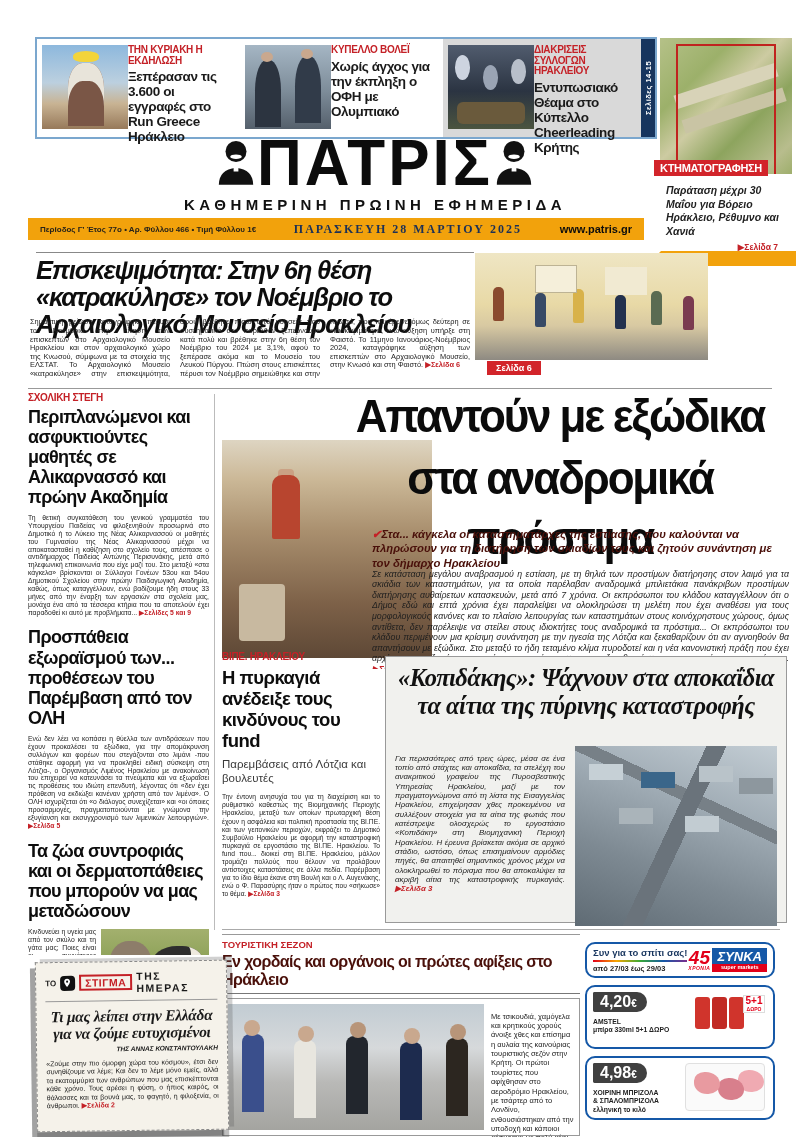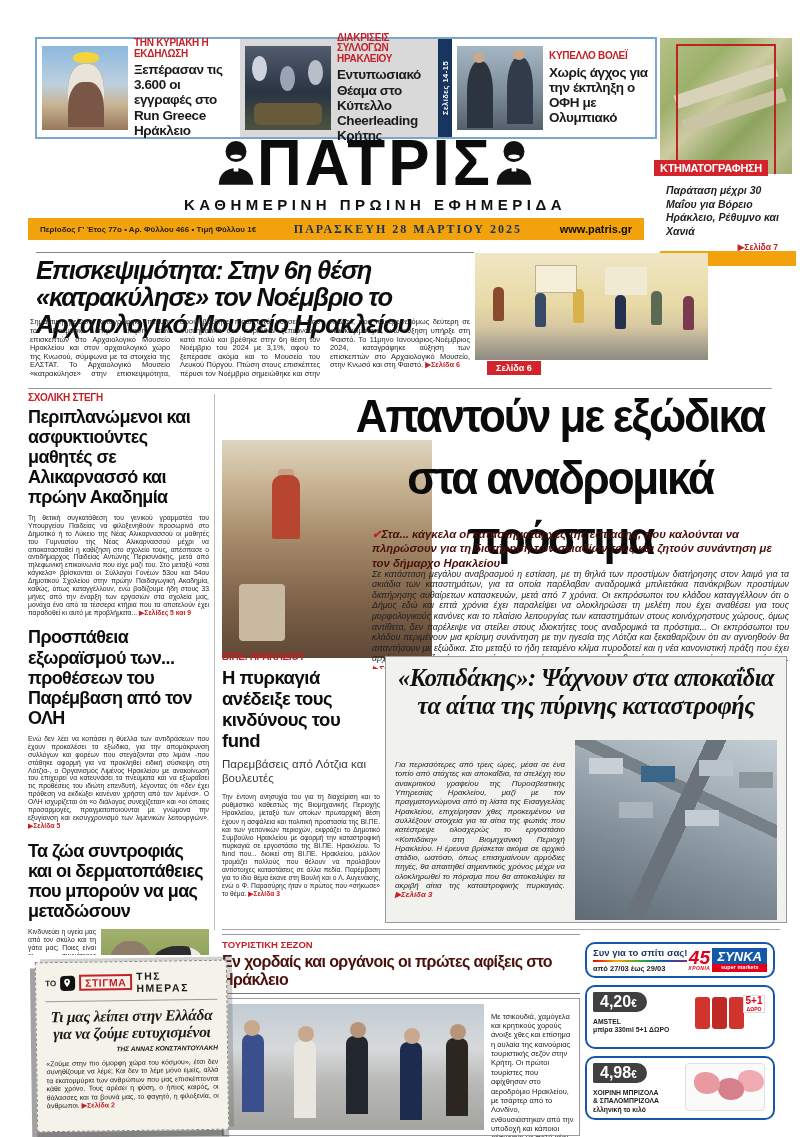--- a/index.html
+++ b/index.html
@@ -3,21 +3,21 @@
 <meta charset="utf-8">
 <style>
   html,body{margin:0;padding:0;background:#fff;}
   .page{position:relative;width:800px;height:1137px;background:#fff;overflow:hidden;
         font-family:"Liberation Sans",sans-serif;color:#1a1a1a;}
   .photo{position:relative;overflow:hidden;background:#ccc;}
 
   
   .promo-strip{position:absolute;left:35px;top:37px;width:622px;height:102px;
     border:2px solid #7BA7CE;display:flex;box-sizing:border-box;background:#fff;}
-  .promo{display:flex;gap:6px;padding:6px 5px;align-items:center;box-sizing:border-box;width:203px;}
+  .promo{display:flex;padding:6px 5px;align-items:flex-start;box-sizing:border-box;width:203px;}
   .promo .photo{width:86px;height:84px;flex:none;}
   .kick{color:#C42127;font-weight:bold;font-size:10px;letter-spacing:-0.3px;line-height:1.05;}
   .ptitle{font-weight:bold;font-size:13.5px;line-height:1.12;letter-spacing:-0.4px;margin-top:3px;}
   .promo3{background:#d9d9d9;width:212px;position:relative;padding-right:18px;}
   .pages-strip{position:absolute;right:0;top:0;bottom:0;width:14px;background:#17355E;color:#fff;
     font-size:7.5px;font-weight:bold;writing-mode:vertical-rl;transform:rotate(180deg);
     display:flex;align-items:center;justify-content:center;letter-spacing:0.5px;}
   .photo-runner{background:linear-gradient(180deg,#8db8dd 0%,#bcd0df 45%,#c8b393 70%,#97795a 100%);}
   .photo-runner::before{content:"";position:absolute;top:7%;left:36%;width:30%;height:13%;background:#f3d43a;border-radius:50% 50% 40% 40%;}
   .photo-runner::after{content:"";position:absolute;top:21%;left:30%;width:42%;height:75%;background:#7a5646;border-radius:40% 40% 0 0;box-shadow:inset 0 18px 0 #e8e4da;}
@@ -121,21 +121,21 @@
   .vipe{position:absolute;left:222px;top:652px;width:158px;}
   .vipe-head{font-weight:bold;font-size:18.5px;line-height:1.14;letter-spacing:-0.5px;margin:4px 0 7px;color:#0d0d0d;}
   .vipe-sub{font-size:11.5px;line-height:1.2;color:#3a3a3a;margin-bottom:8px;}
   .vipe-body{font-size:6.7px;line-height:1.2;text-align:justify;color:#222;}
 
   
   .kop{position:absolute;left:385px;top:656px;width:402px;height:267px;border:1px solid #999;
     background:#f1f1ee;box-sizing:border-box;padding:7px 9px;}
   .kop-head{font-family:"Liberation Serif",serif;font-weight:bold;font-style:italic;font-size:24.5px;
     text-align:center;line-height:1.14;letter-spacing:-0.5px;color:#111;}
-  .kop-flex{display:flex;gap:10px;margin-top:20px;align-items:center;}
+  .kop-flex{display:flex;gap:10px;margin-top:26px;}
   .kop-body{width:170px;flex:none;font-style:italic;font-size:7.9px;line-height:1.18;text-align:justify;color:#222;}
   .photo-fire{flex:1;height:180px;background:linear-gradient(200deg,#c3cdd4 0%,#9fabb4 35%,#7e8a93 65%,#5f6b74 100%);}
   .photo-fire::before{content:"";position:absolute;inset:0;
     background:linear-gradient(115deg,transparent 46%,#6a737b 46%,#6a737b 53%,transparent 53%),
                linear-gradient(25deg,transparent 64%,#778087 64%,#778087 69%,transparent 69%);}
   .photo-fire::after{content:"";position:absolute;left:14px;top:18px;width:34px;height:16px;background:#c6d0d6;
     box-shadow:52px 8px 0 #3a668a,110px 2px 0 #b9c3c9,150px 14px 0 #8d979e,30px 44px 0 #aab4ba,96px 52px 0 #c2ccd2;}
 
   
   .tour{position:absolute;left:222px;top:934px;width:358px;}
@@ -190,34 +190,34 @@
 <div class="page">
 
   <div class="promo-strip">
     <div class="promo">
       <div class="photo photo-runner"></div>
       <div>
         <div class="kick">ΤΗΝ ΚΥΡΙΑΚΗ Η ΕΚΔΗΛΩΣΗ</div>
         <div class="ptitle">Ξεπέρασαν τις 3.600 οι εγγραφές στο Run Greece Ηράκλειο</div>
       </div>
     </div>
+    <div class="promo">
+      <div class="photo photo-volley"></div>
+      <div>
+        <div class="kick">ΚΥΠΕΛΛΟ ΒΟΛΕΪ</div>
+        <div class="ptitle">Χωρίς άγχος για την έκπληξη ο ΟΦΗ με Ολυμπιακό</div>
+      </div>
+    </div>
     <div class="promo promo3">
       <div class="photo photo-cheer"></div>
       <div>
         <div class="kick">ΔΙΑΚΡΙΣΕΙΣ ΣΥΛΛΟΓΩΝ ΗΡΑΚΛΕΙΟΥ</div>
         <div class="ptitle">Εντυπωσιακό Θέαμα στο Κύπελλο Cheerleading Κρήτης</div>
       </div>
       <div class="pages-strip">Σελίδες 14-15</div>
-    </div>
-    <div class="promo">
-      <div class="photo photo-volley"></div>
-      <div>
-        <div class="kick">ΚΥΠΕΛΛΟ ΒΟΛΕΪ</div>
-        <div class="ptitle">Χωρίς άγχος για την έκπληξη ο ΟΦΗ με Ολυμπιακό</div>
-      </div>
     </div>
   </div>
 
   <div class="land">
     <div class="photo photo-map">
       <div class="land-frame"></div>
     </div>
     <div class="land-label">ΚΤΗΜΑΤΟΓΡΑΦΗΣΗ</div>
     <div class="land-text">Παράταση μέχρι 30 Μαΐου για Βόρειο Ηράκλειο, Ρέθυμνο και Χανιά</div>
     <div class="land-page page-marker">▶Σελίδα 7</div>

